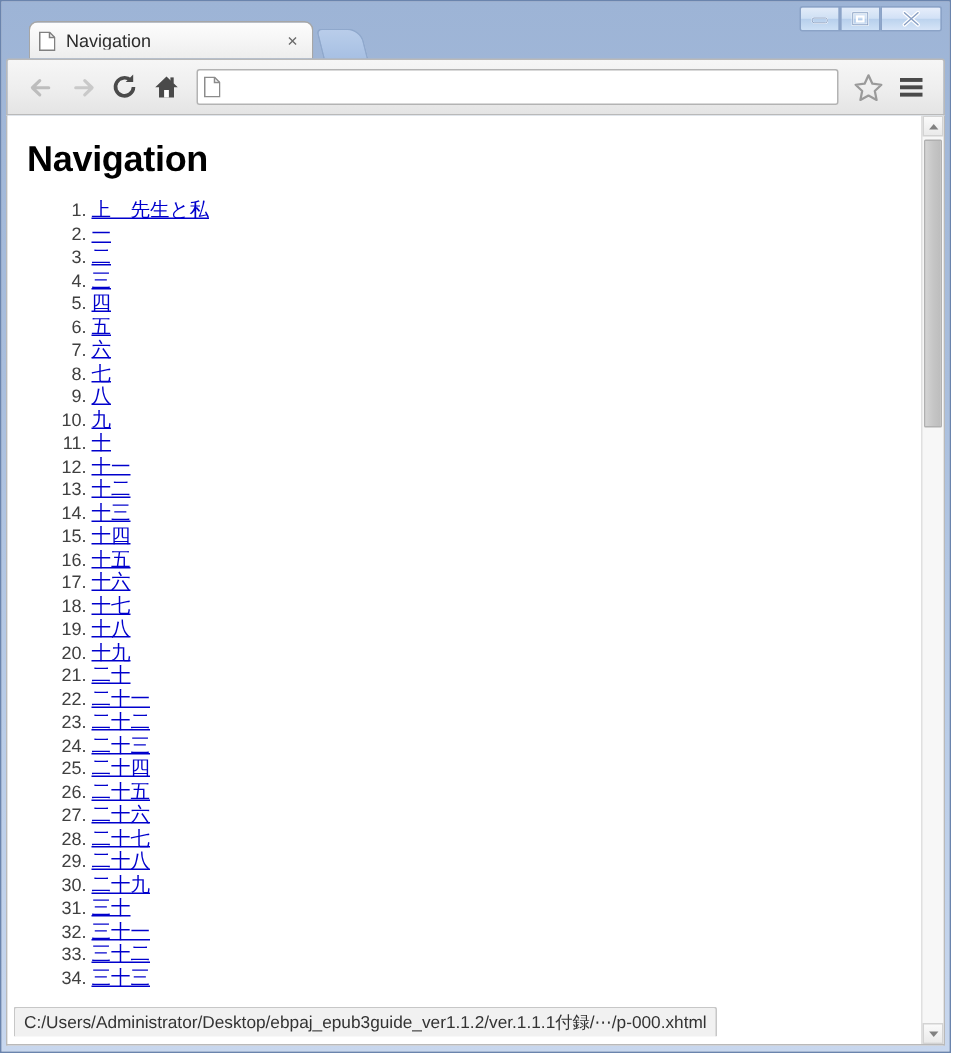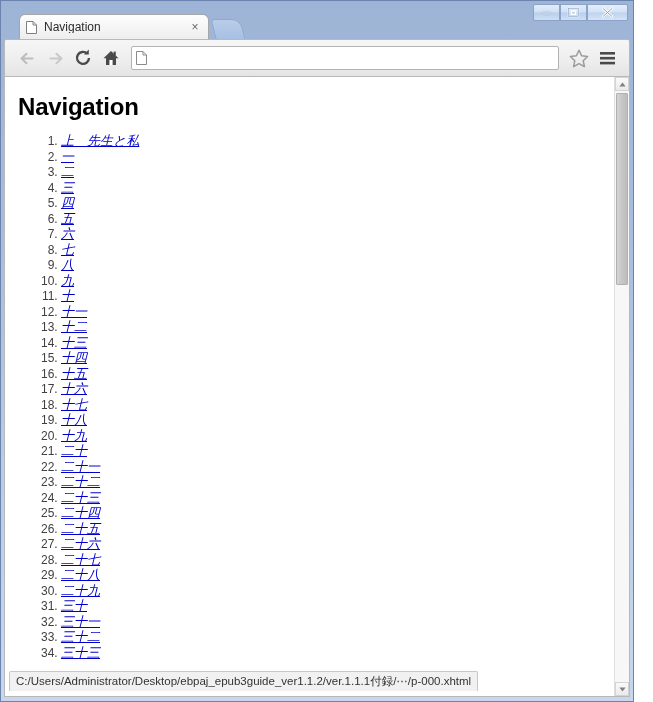--- a/index.html
+++ b/index.html
@@ -142,21 +142,20 @@
     font-family: "Liberation Sans", sans-serif;
     font-size: 12px;
     color: #404040;
   }
   #toc-list li a {
     color: #0000cc;
     text-decoration: underline;
     font-size: 13px;
     font-family: "DejaVu Sans", sans-serif;
     white-space: nowrap;
-    font-style: italic;
   }
 
   
   #vscroll {
     position: absolute; top: 0; right: 0; bottom: 0; width: 15px;
     background: #f7f7f7;
     border-left: 1px solid #e0e0e0;
   }
   .sb-arrow {
     position: absolute; left: 0; width: 14px; height: 14px;

